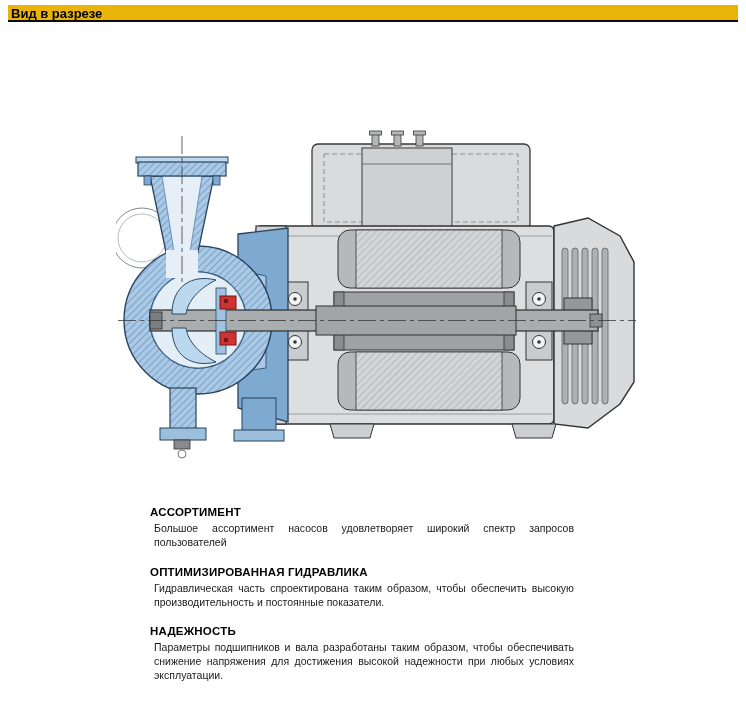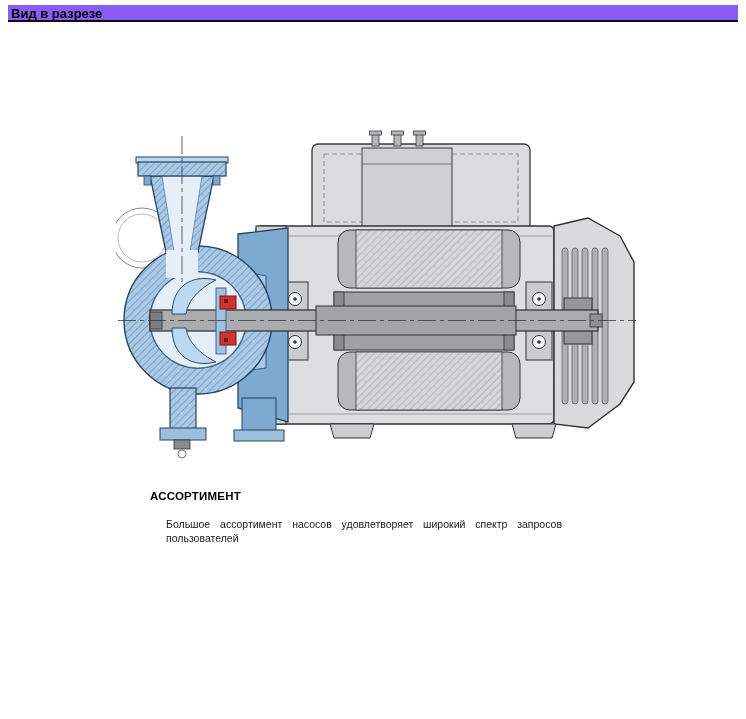--- a/index.html
+++ b/index.html
@@ -12,21 +12,21 @@
     font-family: "Liberation Sans", sans-serif;
     color: #111;
     overflow: hidden;
   }
   .header-bar {
     position: absolute;
     left: 8px;
     top: 5px;
     width: 730px;
     height: 17px;
-    background: #8b5cf6;
+    background: #eab308;
     border-bottom: 2px solid #0a0a0a;
     line-height: 15px;
     padding-left: 3px;
   }
   .header-bar span {
     font-size: 13px;
     font-weight: bold;
     color: #000;
   }
   .drawing {
@@ -37,28 +37,28 @@
     height: 334px;
   }
   .text-block {
     position: absolute;
     left: 150px;
     top: 490px;
     width: 428px;
   }
   .text-block section { margin: 0 0 11px 0; }
   .text-block h3 {
-    margin: 0 0 3px 0;
+    margin: 16px 0 3px 0;
     font-size: 11.5px;
     font-weight: bold;
     color: #000;
     letter-spacing: 0.2px;
   }
   .text-block p {
-    margin: 16px;
+    margin: 4px;
     font-size: 10.5px;
     line-height: 1.32;
     text-align: justify;
     color: #1a1a1a;
   }
 </style>
 </head>
 <body>
 
 <div class="page">
@@ -211,15 +211,23 @@
     </svg>
   </div>
 
   <div class="text-block">
     <section>
       <h3>АССОРТИМЕНТ</h3>
       <p>Большое ассортимент насосов удовлетворяет широкий спектр запросов пользователей</p>
     </section>
     <section>
     </section>
+    <section>
+      <h3>ОПТИМИЗИРОВАННАЯ ГИДРАВЛИКА</h3>
+      <p>Гидравлическая часть спроектирована таким образом, чтобы обеспечить высокую производительность и постоянные показатели.</p>
+    </section>
+    <section>
+      <h3>НАДЕЖНОСТЬ</h3>
+      <p>Параметры подшипников и вала разработаны таким образом, чтобы обеспечивать снижение напряжения для достижения высокой надежности при любых условиях эксплуатации.</p>
+    </section>
   </div>
 
 </div>
 
 </body></html>

